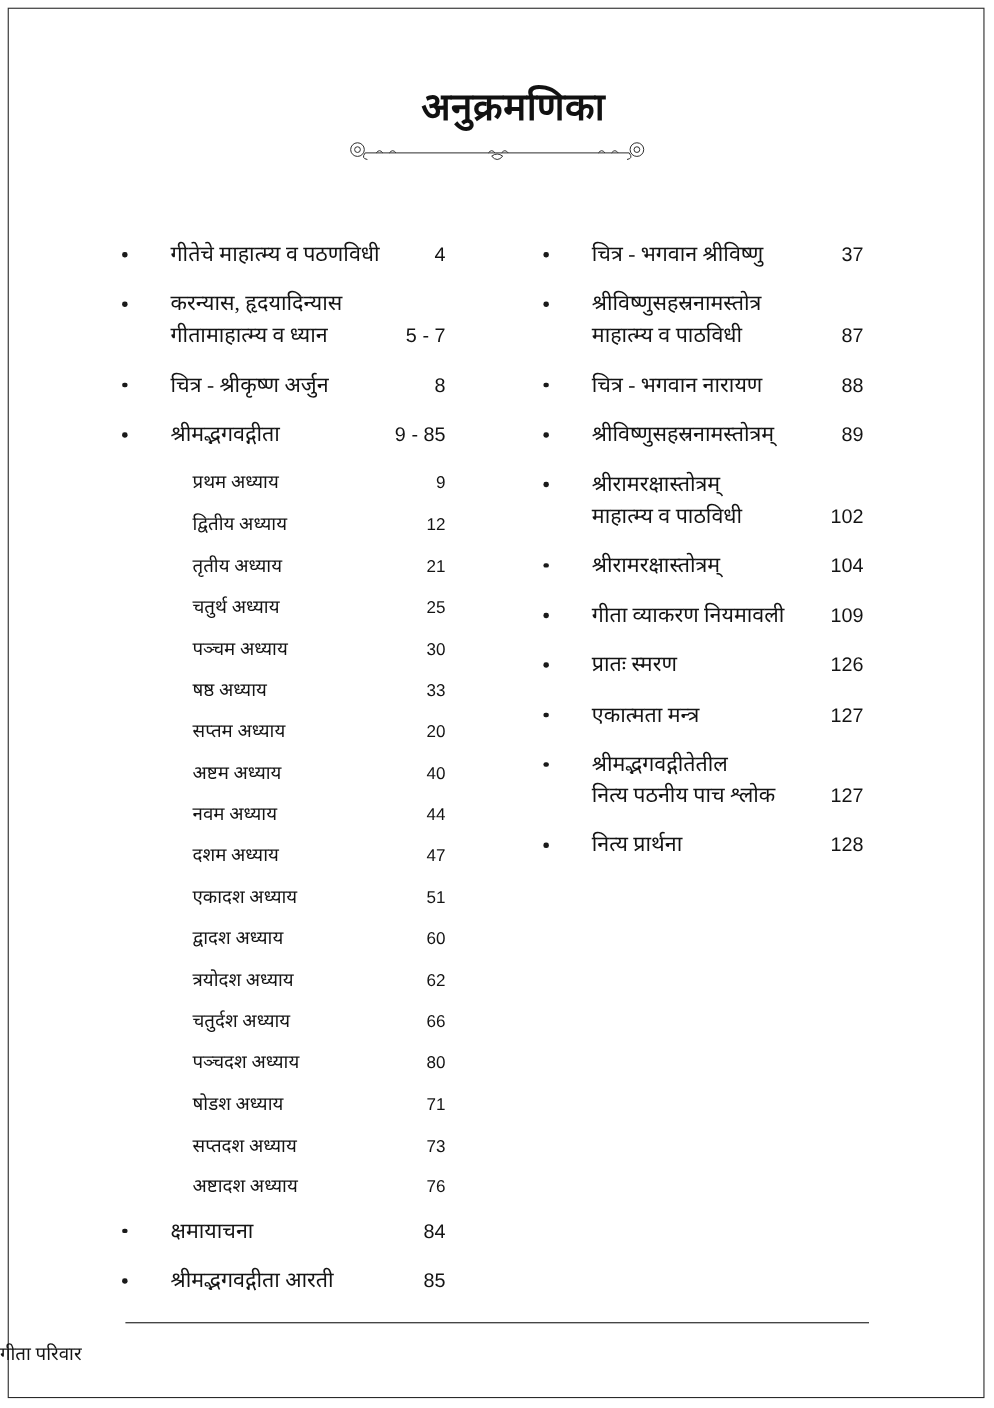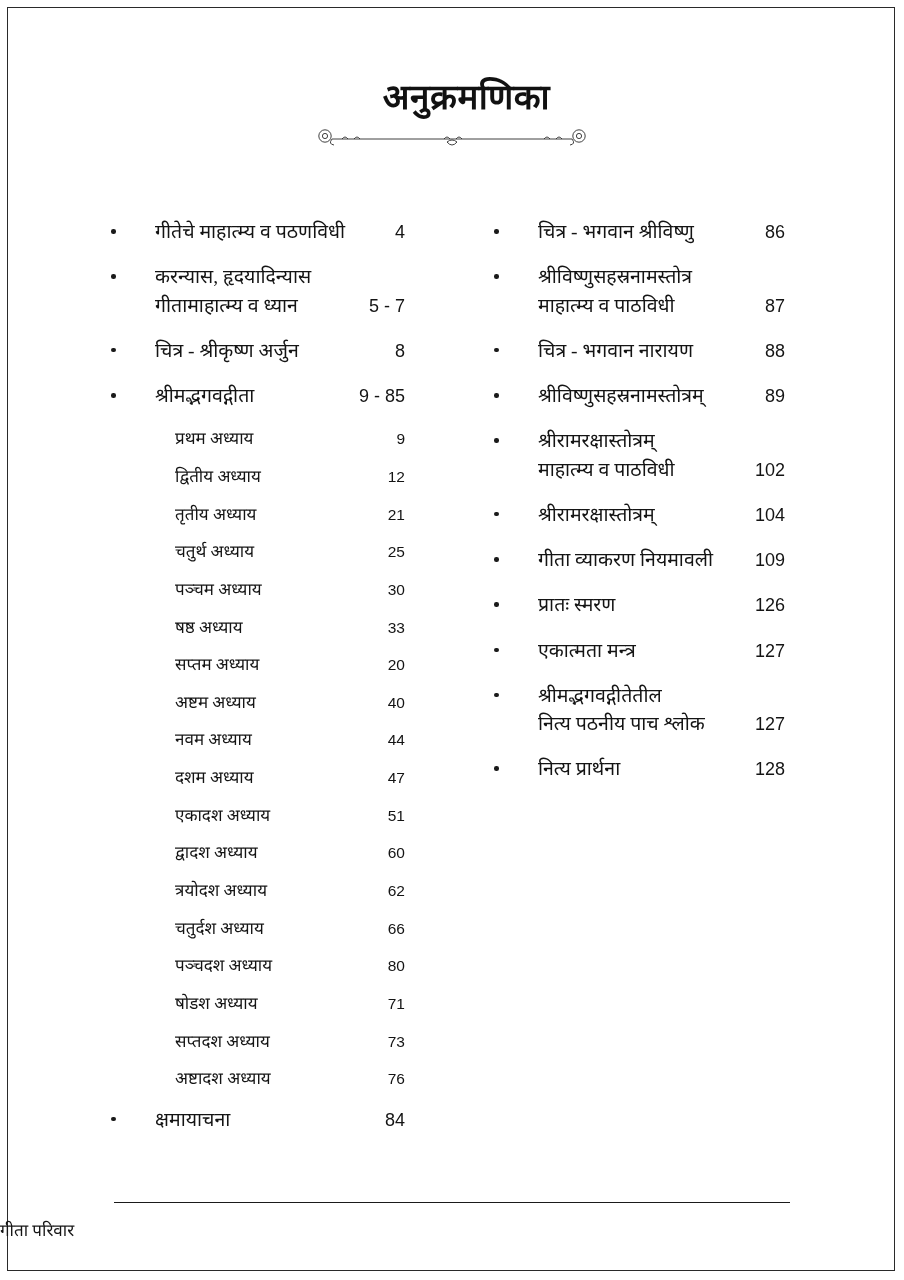--- a/index.html
+++ b/index.html
@@ -312,30 +312,37 @@
       </div>
     </div>
 
     <div class="toc-entry">
       <span class="bullet"></span>
       <div class="entry-line">
         <span class="entry-text">क्षमायाचना</span>
         <span class="entry-page">84</span>
       </div>
     </div>
+    <div class="toc-entry">
+      <span class="bullet"></span>
+      <div class="entry-line">
+        <span class="entry-text">श्रीमद्भगवद्गीता आरती</span>
+        <span class="entry-page">85</span>
+      </div>
+    </div>
 
   </div>
 
   <div id="toc-column-right" class="toc-column">
 
     <div class="toc-entry">
       <span class="bullet"></span>
       <div class="entry-line">
         <span class="entry-text">चित्र - भगवान श्रीविष्णु</span>
-        <span class="entry-page">86</span>
+        <span class="entry-page">37</span>
       </div>
     </div>
 
     <div class="toc-entry">
       <span class="bullet"></span>
       <div class="entry-line no-page">
         <span class="entry-text">श्रीविष्णुसहस्रनामस्तोत्र</span>
 
       </div>
       <div class="entry-line">

